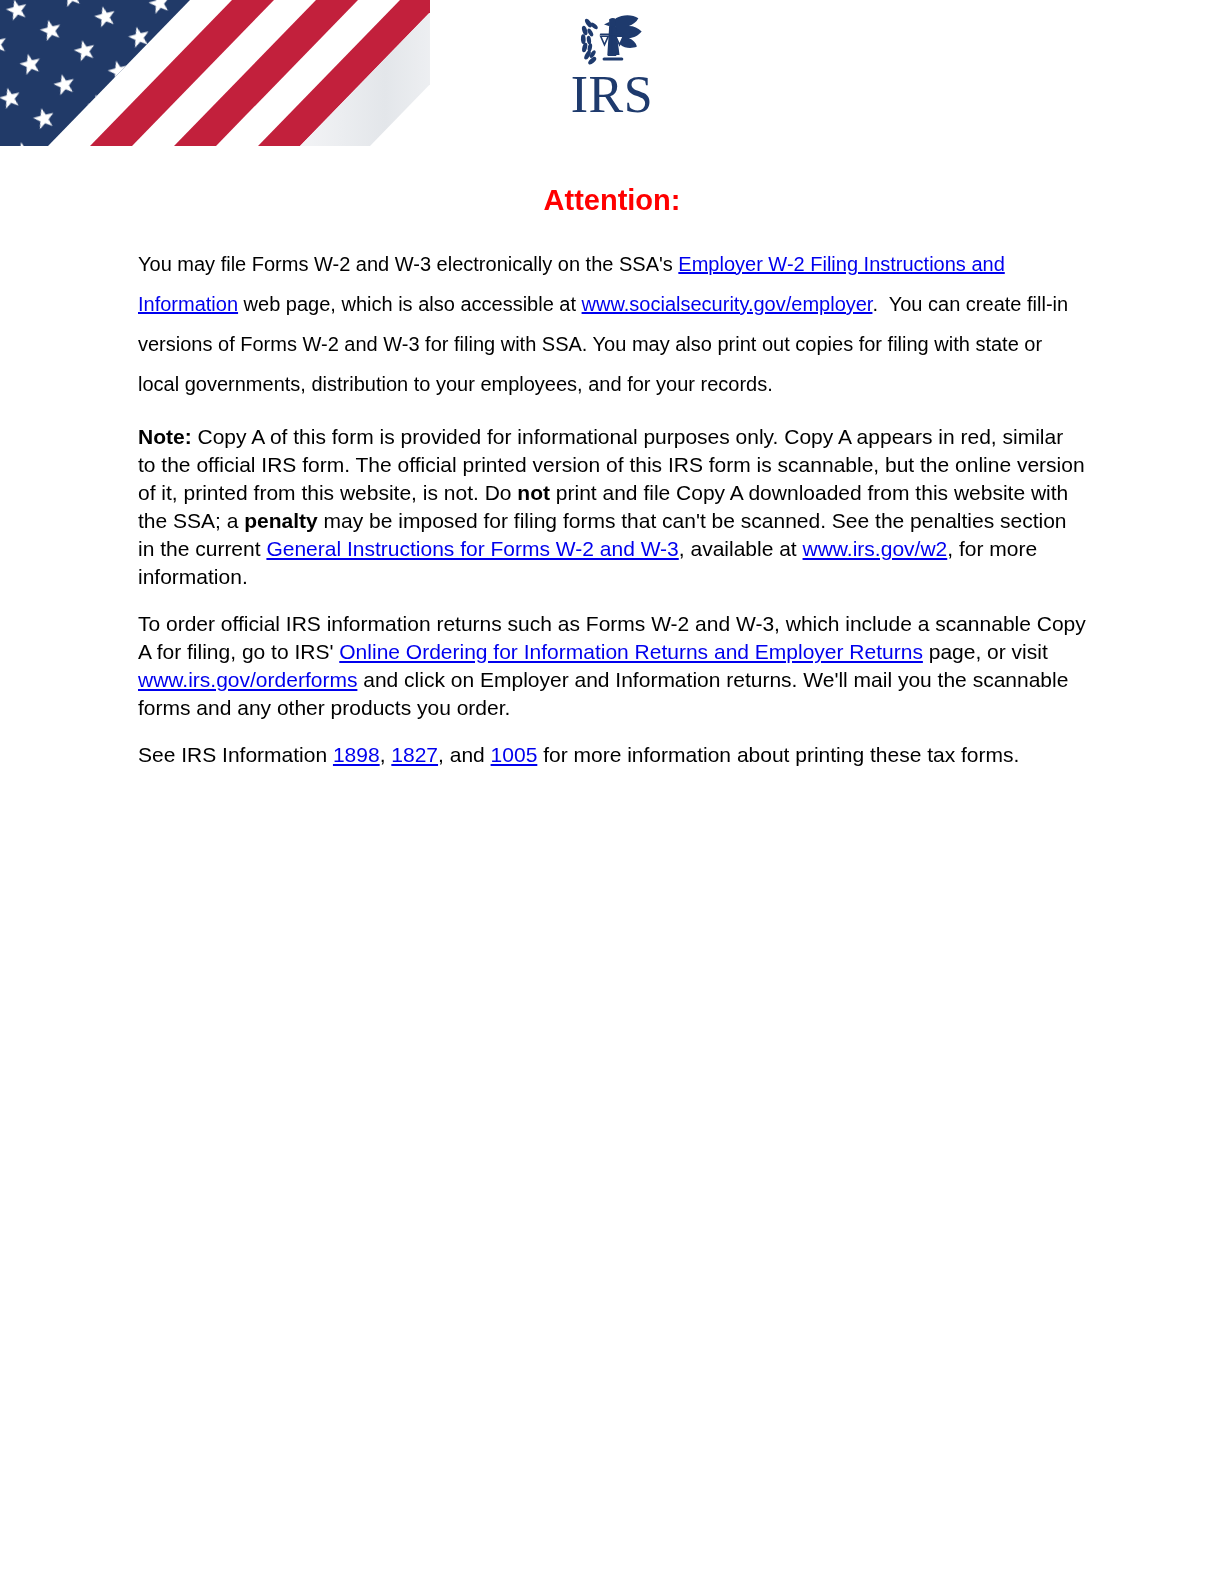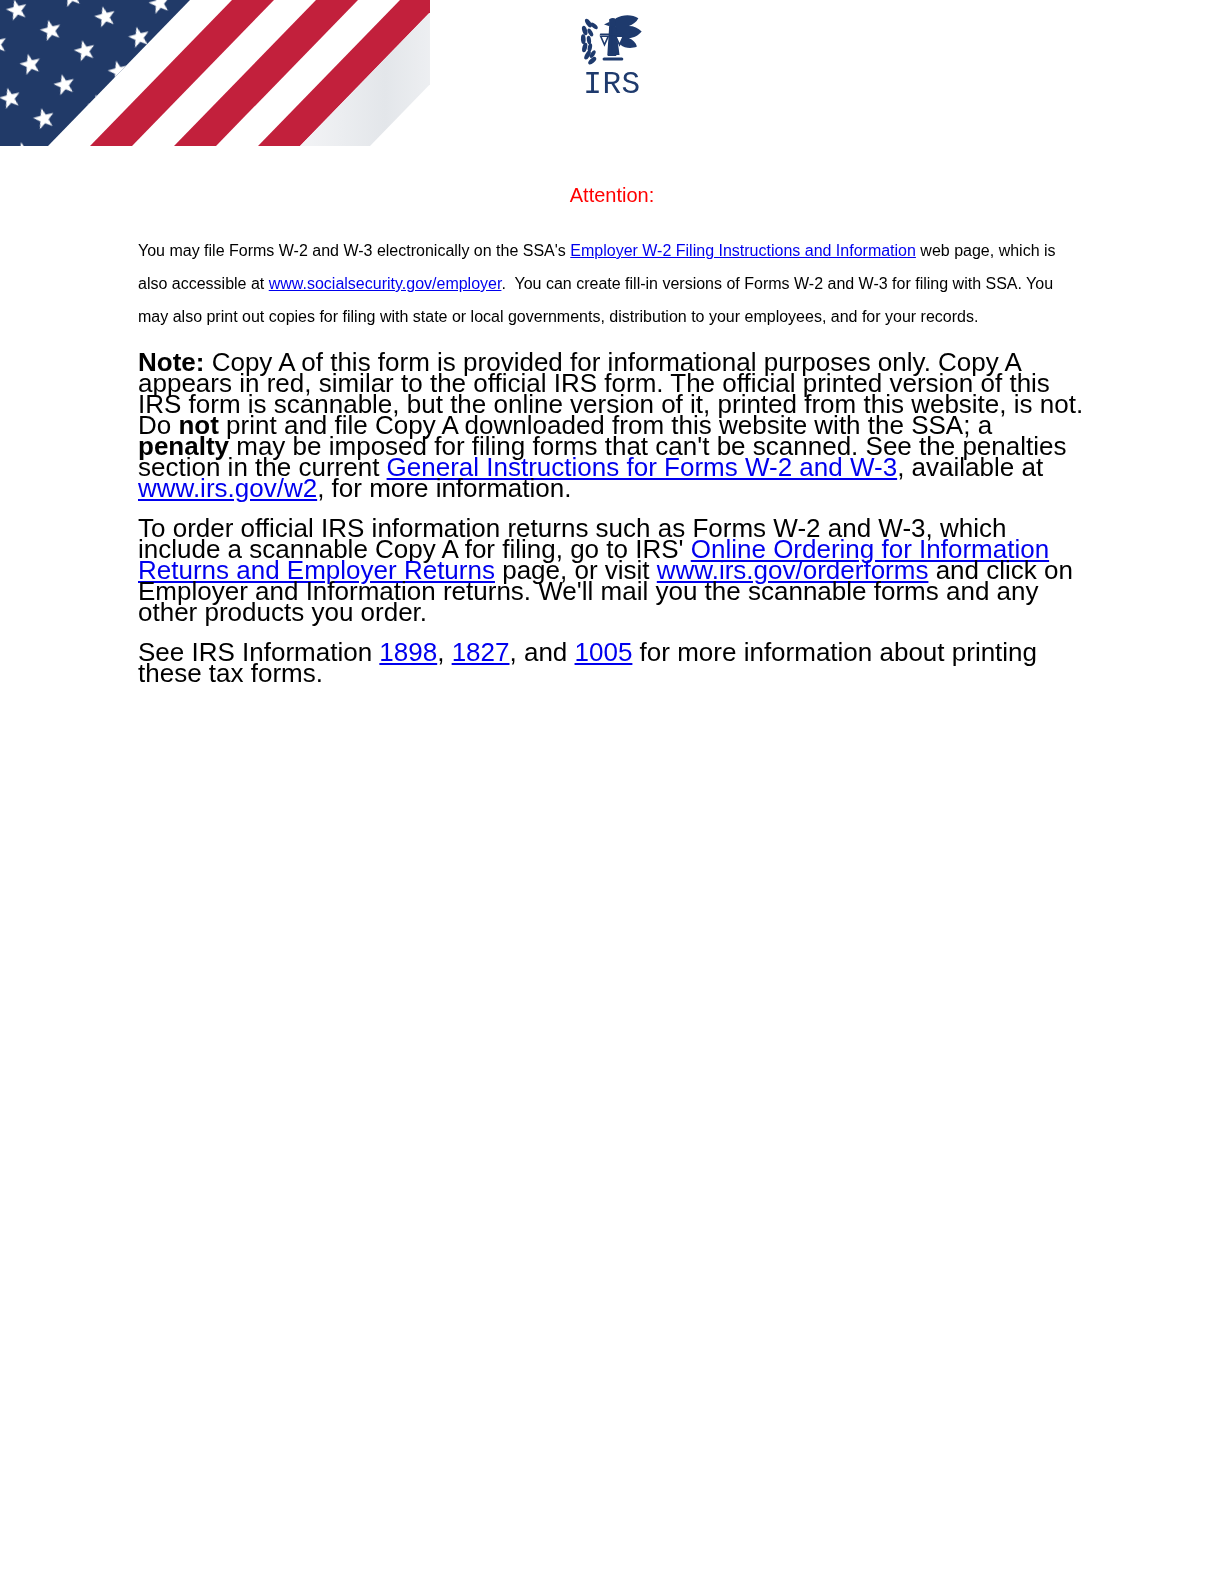--- a/index.html
+++ b/index.html
@@ -12,34 +12,34 @@
     overflow:hidden;
   }
   .header { position:relative; height:146px; }
   .flag { position:absolute; top:0; left:0; display:block; }
   .logo {
     position:absolute; top:12px; left:50%; transform:translateX(-50%);
     text-align:center; width:120px;
   }
   .logo svg { display:block; margin:0 auto; }
   .logo-text {
-    font-family:Liberation Mono, monospace;
-    font-size:31px; line-height:1; color:var(--logo-navy,#1e3a6d);
+    font-family:Liberation Serif, serif;
+    font-size:52px; line-height:1; color:var(--logo-navy,#1e3a6d);
     letter-spacing:0.5px; margin-top:1px;
   }
   .content { width:948px; margin:0 auto; }
   .attention-title {
     margin:38px 0 27px;
     text-align:center;
-    font-size:20px; font-weight:normal;
+    font-size:29px; font-weight:bold;
     color:var(--attention-red,#ff0000);
   }
   p.para { margin:0 0 19px 0; }
-  p.para-large { font-size:16px; line-height:33px; }
-  p.para-normal { font-size:26px; line-height:21px; }
+  p.para-large { font-size:20px; line-height:40px; }
+  p.para-normal { font-size:21px; line-height:28px; }
   p.para a {
     color:var(--link-blue,#0000ee);
     text-decoration:underline;
     cursor:pointer;
   }
   p.para strong { font-weight:bold; }
 </style>
 </head>
 <body>
 

